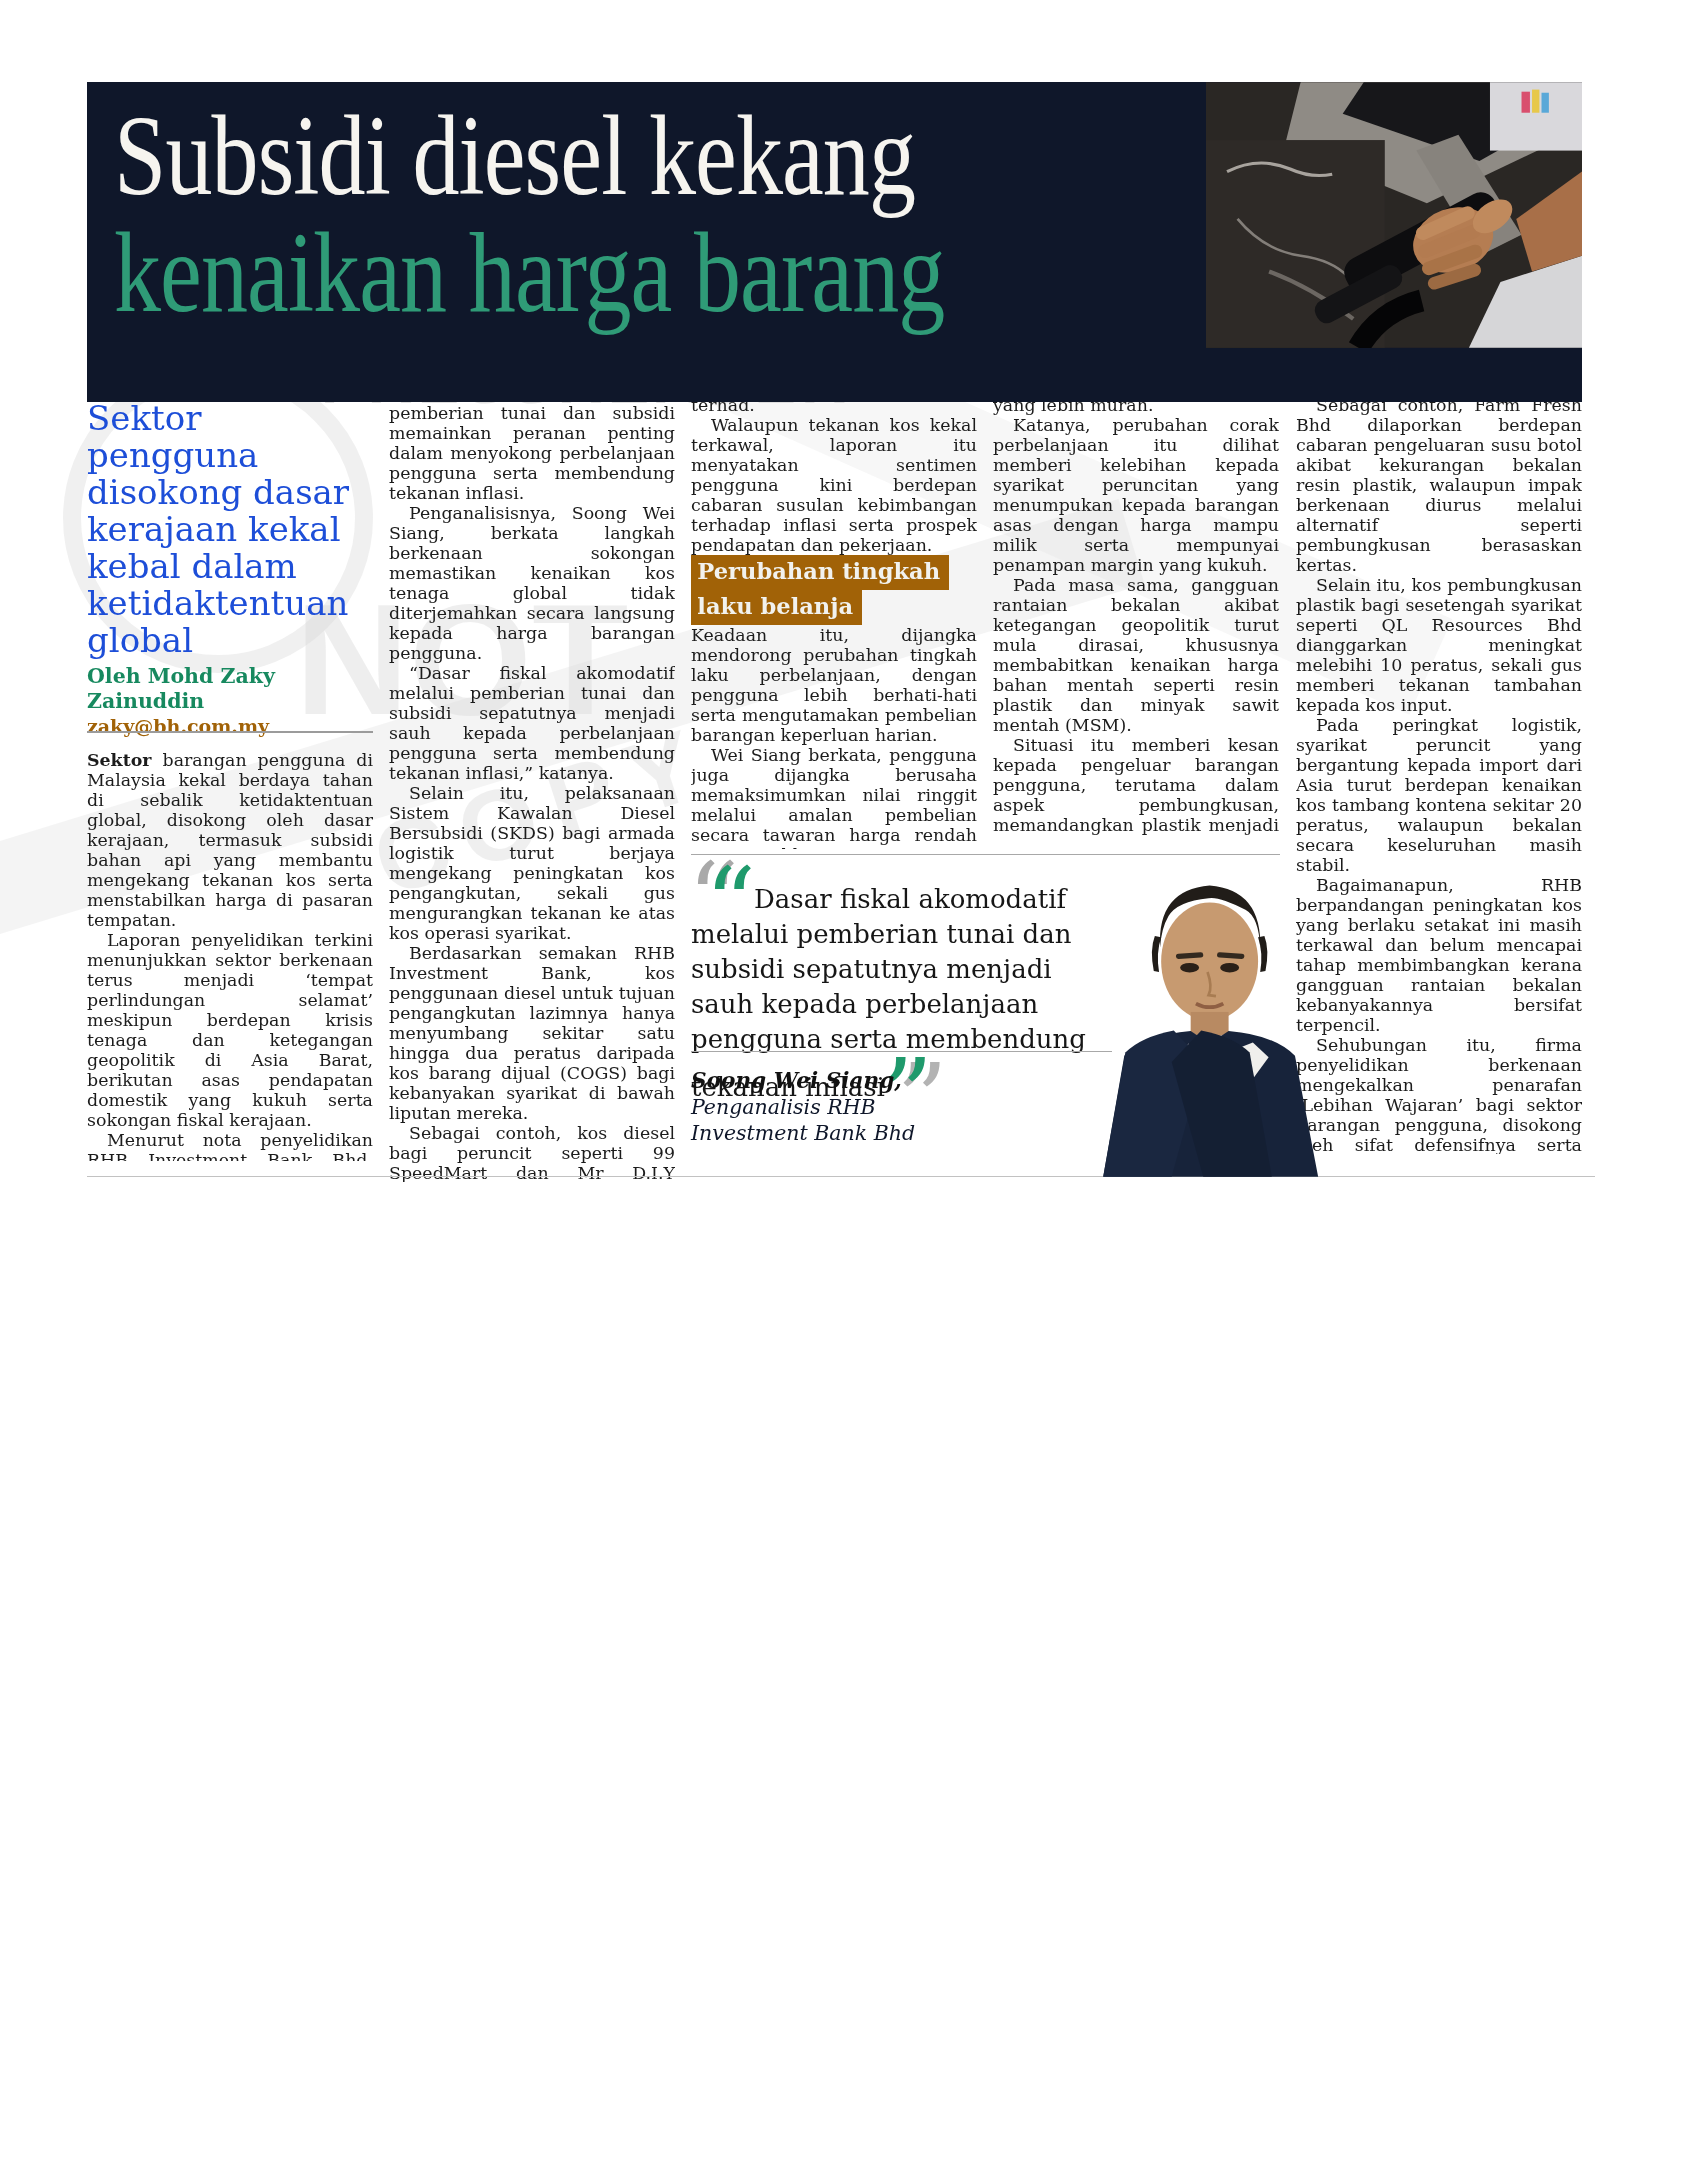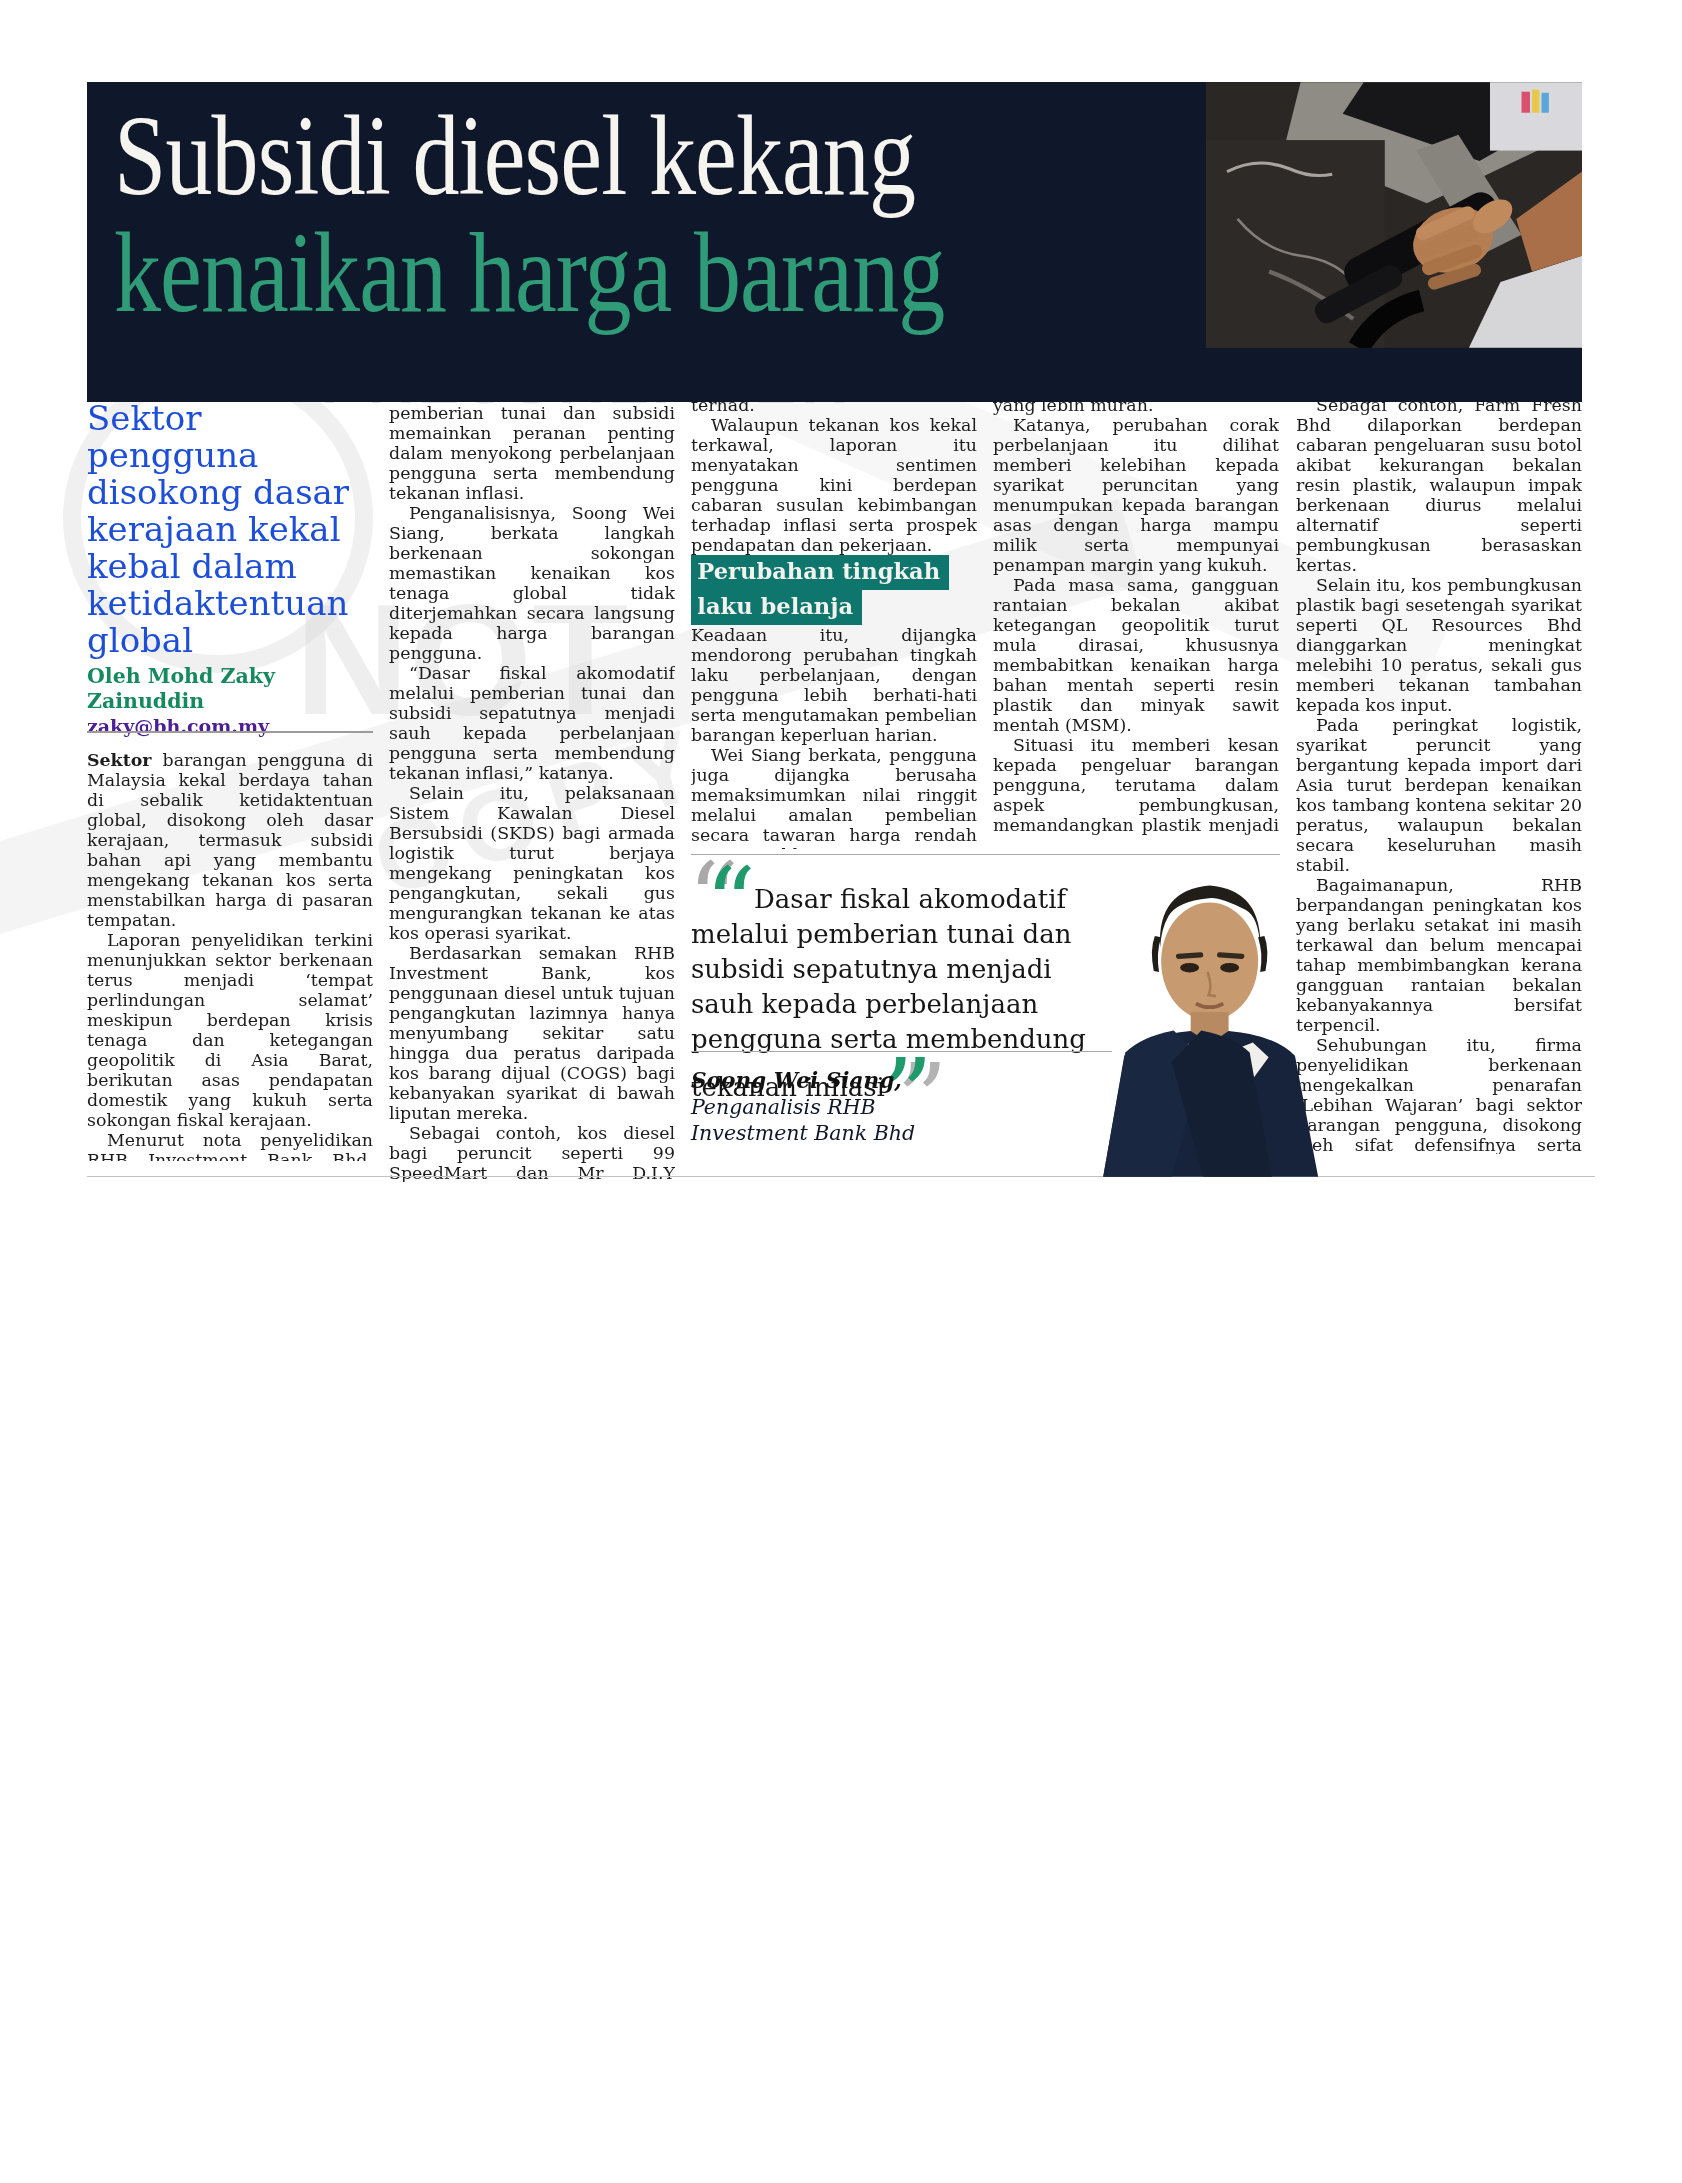--- a/index.html
+++ b/index.html
@@ -45,25 +45,25 @@
   #rule-col1-mid{left:87px;top:731px;width:286px;}
   #rule-quote-top{left:691px;top:854px;width:589px;height:1.1px;background:#a8a8a8;}
   #rule-quote-bottom{left:691px;top:1051px;width:421px;height:1.1px;background:#a8a8a8;}
   #rule-article-bottom{left:87px;top:1176px;width:1508px;height:1.1px;background:#c2c2c2;}
 
   
   .standfirst{position:absolute;z-index:3;left:87px;top:400px;width:295px;margin:0;
               font-size:34px;line-height:37px;font-weight:400;color:#1d4ed8;text-align:left;}
   .byline{position:absolute;z-index:3;left:87px;top:664px;width:286px;}
   .byline .author{font-size:20.5px;font-weight:bold;color:#17895f;line-height:25px;}
-  .byline .email{font-size:19px;font-weight:bold;color:#4c1d95;line-height:24px;}
+  .byline .email{font-size:19px;font-weight:bold;color:#a16207;line-height:24px;}
 
   
   .subhead{margin:10.5px 0 6.3px 0;line-height:30.5px;text-indent:0 !important;text-align:left;}
-  .subhead span{display:inline-block;background:#0f766e;color:#f2f2ee;font-weight:bold;
+  .subhead span{display:inline-block;background:#a16207;color:#f2f2ee;font-weight:bold;
                 font-size:22.6px;padding:1.1px 8.4px 3.2px 6.3px;}
 
   
   .pullquote{position:absolute;z-index:3;left:691px;top:869px;width:426px;
              font-size:26px;line-height:35px;color:#161616;text-align:left;}
   .qmark{position:relative;display:inline-block;width:63px;height:42px;vertical-align:-3.2px;}
   .qmark::before,.qmark::after{position:absolute;font-family:"DejaVu Serif", serif;
              font-size:100px;line-height:53px;}
   .qopen::before{content:"\201C";color:#a9a9a9;left:-3.2px;top:3.2px;}
   .qopen::after{content:"\201C";color:#1f9a6c;left:13.7px;top:8.4px;}

